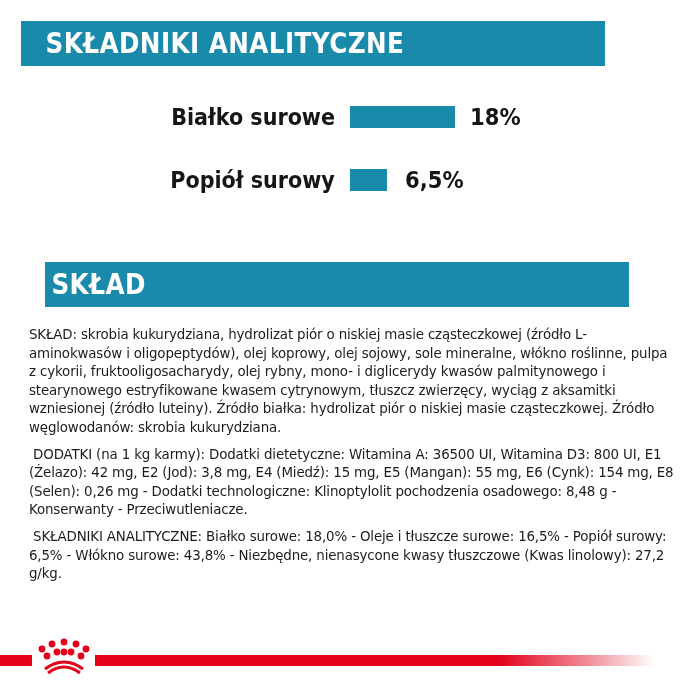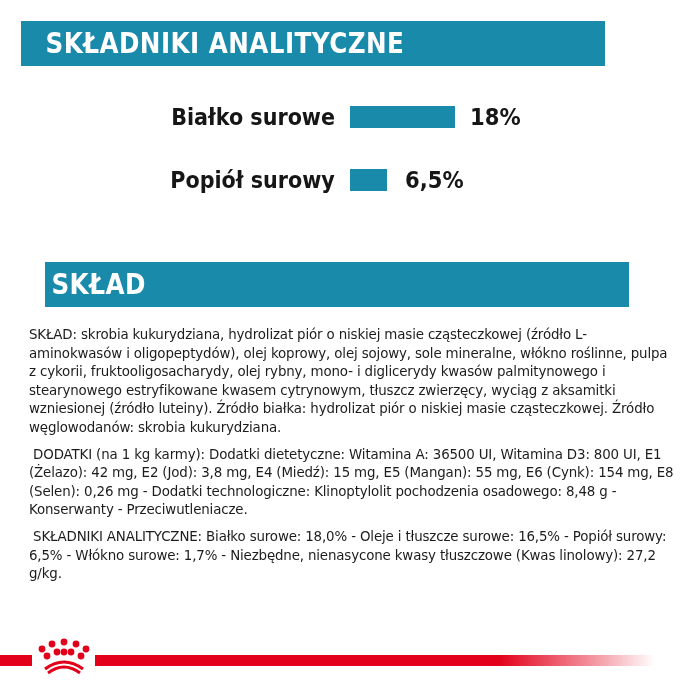--- a/index.html
+++ b/index.html
@@ -71,21 +71,21 @@
   </div>
 </div>
 
 <div class="band mid">
   <span>SKŁAD</span>
 </div>
 
 <div class="composition">
   <p>SKŁAD: skrobia kukurydziana, hydrolizat piór o niskiej masie cząsteczkowej (źródło L-aminokwasów i oligopeptydów), olej koprowy, olej sojowy, sole mineralne, włókno roślinne, pulpa z cykorii, fruktooligosacharydy, olej rybny, mono- i diglicerydy kwasów palmitynowego i stearynowego estryfikowane kwasem cytrynowym, tłuszcz zwierzęcy, wyciąg z aksamitki wzniesionej (źródło luteiny). Źródło białka: hydrolizat piór o niskiej masie cząsteczkowej. Źródło węglowodanów: skrobia kukurydziana.</p>
   <p> DODATKI (na 1 kg karmy): Dodatki dietetyczne: Witamina A: 36500 UI, Witamina D3: 800 UI, E1 (Żelazo): 42 mg, E2 (Jod): 3,8 mg, E4 (Miedź): 15 mg, E5 (Mangan): 55 mg, E6 (Cynk): 154 mg, E8 (Selen): 0,26 mg - Dodatki technologiczne: Klinoptylolit pochodzenia osadowego: 8,48 g - Konserwanty - Przeciwutleniacze.</p>
-  <p> SKŁADNIKI ANALITYCZNE: Białko surowe: 18,0% - Oleje i tłuszcze surowe: 16,5% - Popiół surowy: 6,5% - Włókno surowe: 1,7% - Niezbędne, nienasycone kwasy tłuszczowe (Kwas linolowy): 27,2 g/kg.</p>
+  <p> SKŁADNIKI ANALITYCZNE: Białko surowe: 18,0% - Oleje i tłuszcze surowe: 16,5% - Popiół surowy: 6,5% - Włókno surowe: 43,8% - Niezbędne, nienasycone kwasy tłuszczowe (Kwas linolowy): 27,2 g/kg.</p>
 </div>
 
 <div class="footer">
   <div class="redline-left"></div>
   <svg class="crown" viewBox="0 0 56 40">
     <g fill="#e2001a">
       <circle cx="6" cy="11" r="3.4"></circle>
       <circle cx="16" cy="6" r="3.4"></circle>
       <circle cx="28" cy="4" r="3.4"></circle>
       <circle cx="40" cy="6" r="3.4"></circle>

